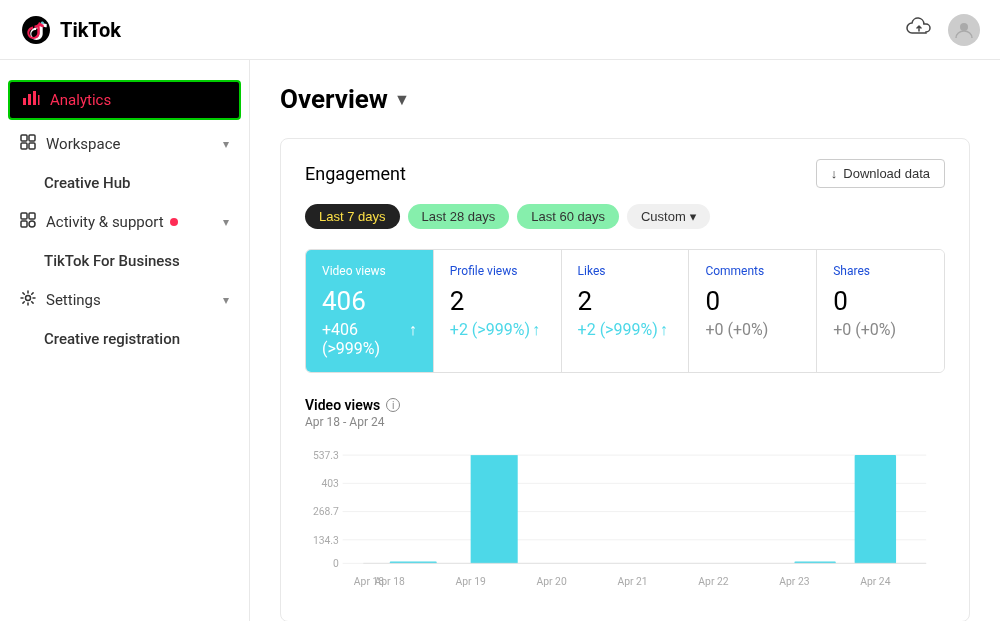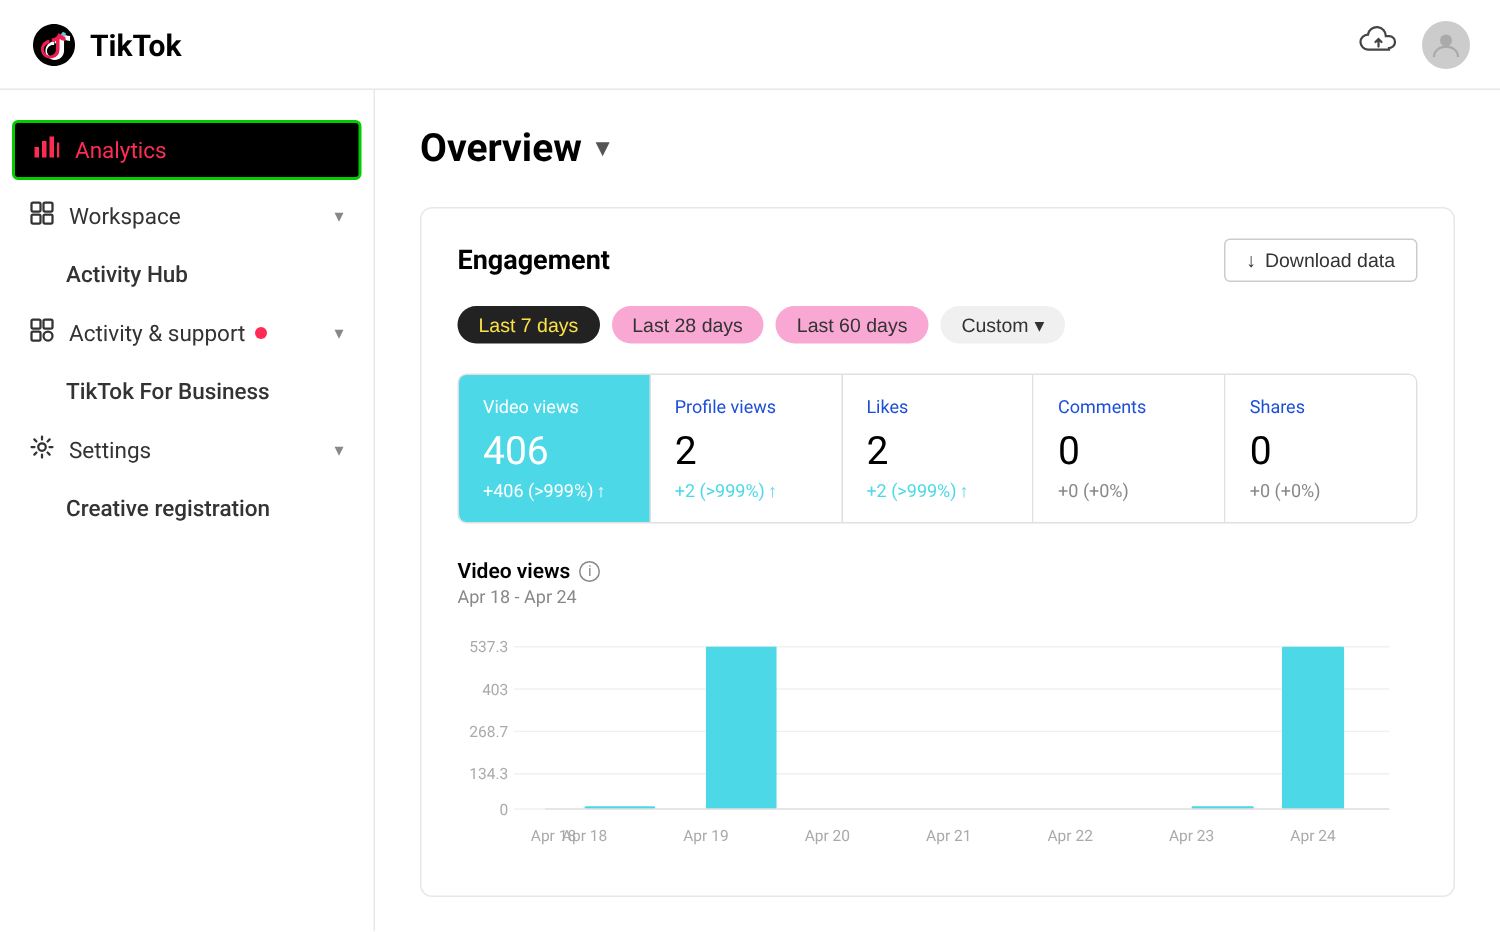--- a/index.html
+++ b/index.html
@@ -26,39 +26,39 @@
     .sidebar-item .dot { width: 8px; height: 8px; background: #fe2c55; border-radius: 50%; margin-left: 6px; }
     .sidebar-sub-item { padding: 10px 20px 10px 44px; font-size: 15px; color: #333; cursor: pointer; font-weight: 500; }
 
     
     .content { flex: 1; padding: 24px 30px; overflow-y: auto; background: #fff; }
     .page-title { font-size: 26px; font-weight: 700; color: #000; margin-bottom: 24px; display: flex; align-items: center; gap: 6px; }
 
     
     .engagement-card { background: #fff; border: 1px solid #e8e8e8; border-radius: 8px; padding: 20px 24px; }
     .engagement-header { display: flex; align-items: center; justify-content: space-between; margin-bottom: 16px; }
-    .engagement-title { font-size: 18px; font-weight: 700; }
+    .engagement-title { font-size: 18px; font-weight: 400; }
     .download-btn { display: flex; align-items: center; gap: 6px; border: 1px solid #ccc; background: #fff; border-radius: 4px; padding: 6px 14px; font-size: 13px; cursor: pointer; color: #333; }
 
     
     .time-filters { display: flex; gap: 8px; margin-bottom: 20px; align-items: center; }
-    .time-btn { padding: 5px 14px; border-radius: 20px; font-size: 13px; cursor: pointer; border: none; background: #f9a8d4; color: #333; }
+    .time-btn { padding: 5px 14px; border-radius: 20px; font-size: 13px; cursor: pointer; border: none; background: #86efac; color: #333; }
     .time-btn.active { background: #222; color: #fde047; }
     .time-btn.custom { background: #f0f0f0; color: #333; display: flex; align-items: center; gap: 4px; }
 
     
     .metrics-row { display: flex; gap: 0; margin-bottom: 24px; border: 1px solid #e0e0e0; border-radius: 6px; overflow: hidden; }
     .metric-card { flex: 1; padding: 14px 16px; border-right: 1px solid #e0e0e0; background: #fff; }
     .metric-card:last-child { border-right: none; }
     .metric-card.highlighted { background: #4dd8e8; }
     .metric-label { font-size: 12px; color: #1d4ed8; margin-bottom: 8px; }
     .metric-card.highlighted .metric-label { color: #fff; }
     .metric-value { font-size: 26px; font-weight: 400; color: #000; margin-bottom: 4px; }
     .metric-card.highlighted .metric-value { color: #fff; }
-    .metric-change { font-size: 12px; color: #4dd8e8; display: flex; align-items: flex-end; gap: 2px; }
+    .metric-change { font-size: 16px; color: #4dd8e8; display: flex; align-items: flex-start; gap: 2px; }
     .metric-card.highlighted .metric-change { color: #fff; }
     .metric-change.neutral { color: #888; }
 
     
     .chart-section { margin-top: 4px; }
     .chart-title-row { display: flex; align-items: center; gap: 6px; margin-bottom: 2px; }
     .chart-title { font-size: 14px; font-weight: 600; }
     .chart-subtitle { font-size: 12px; color: #888; margin-bottom: 12px; }
     .info-icon { width: 14px; height: 14px; border-radius: 50%; border: 1px solid #888; display: inline-flex; align-items: center; justify-content: center; font-size: 10px; color: #888; cursor: pointer; }
   </style>
@@ -116,21 +116,21 @@
           <rect x="9" y="1" width="6" height="6" rx="1" stroke="#333" stroke-width="1.5" fill="none"></rect>
           <rect x="1" y="9" width="6" height="6" rx="1" stroke="#333" stroke-width="1.5" fill="none"></rect>
           <rect x="9" y="9" width="6" height="6" rx="1" stroke="#333" stroke-width="1.5" fill="none"></rect>
         </svg>
       </span>
       <span>Workspace</span>
       <span class="chevron">▾</span>
     </div>
 
     <div class="sidebar-sub-item">
-      <span>Activity Hub</span>
+      <span>Creative Hub</span>
     </div>
 
     <div class="sidebar-item">
       <span class="icon">
         <svg width="16" height="16" viewBox="0 0 16 16" fill="none">
           <rect x="1" y="1" width="6" height="6" rx="1" stroke="#333" stroke-width="1.5" fill="none"></rect>
           <rect x="9" y="1" width="6" height="6" rx="1" stroke="#333" stroke-width="1.5" fill="none"></rect>
           <rect x="1" y="9" width="6" height="6" rx="1" stroke="#333" stroke-width="1.5" fill="none"></rect>
           <circle cx="12" cy="12" r="3" stroke="#333" stroke-width="1.5" fill="none"></circle>
         </svg>

